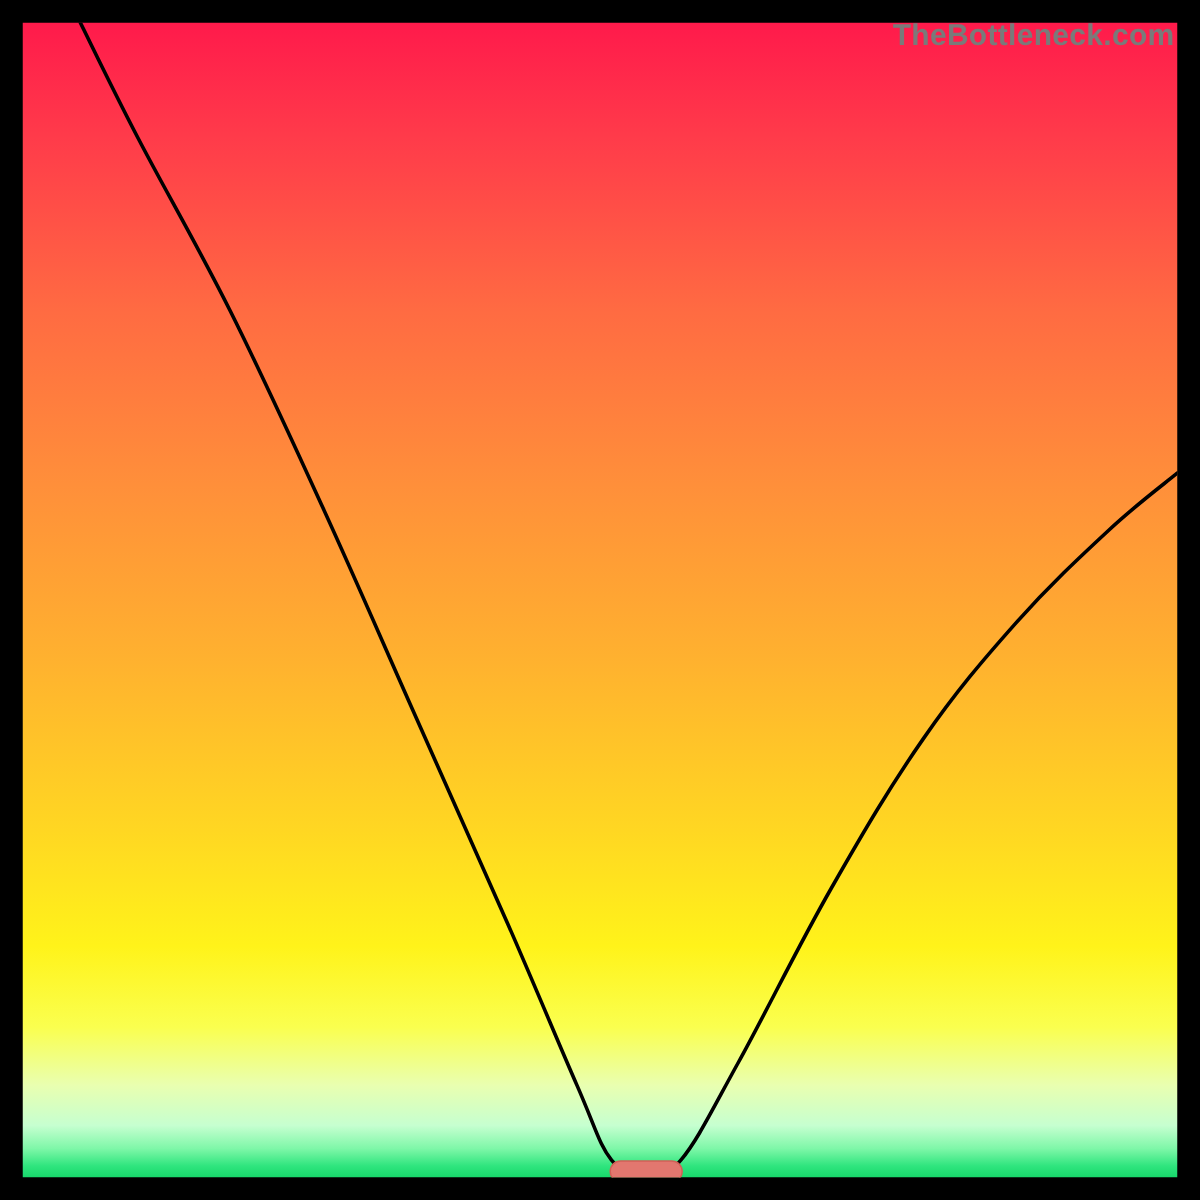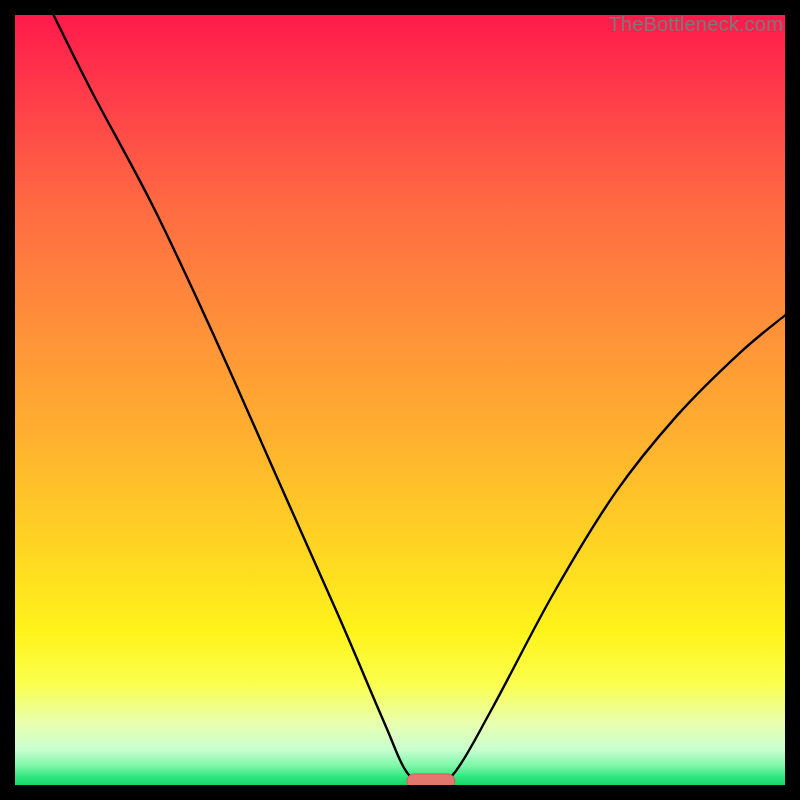--- a/index.html
+++ b/index.html
@@ -25,21 +25,21 @@
     top: 0;
     width: 770px;
     height: 770px;
   }
   .watermark {
     position: absolute;
     top: -2px;
     right: 2px;
     color: #7a7a7a;
     font-size: 20px;
-    font-weight: 400;
+    font-weight: 700;
     letter-spacing: 0.2px;
     user-select: none;
   }
   svg {
     display: block;
   }
 </style>
 </head>
 <body>
 

